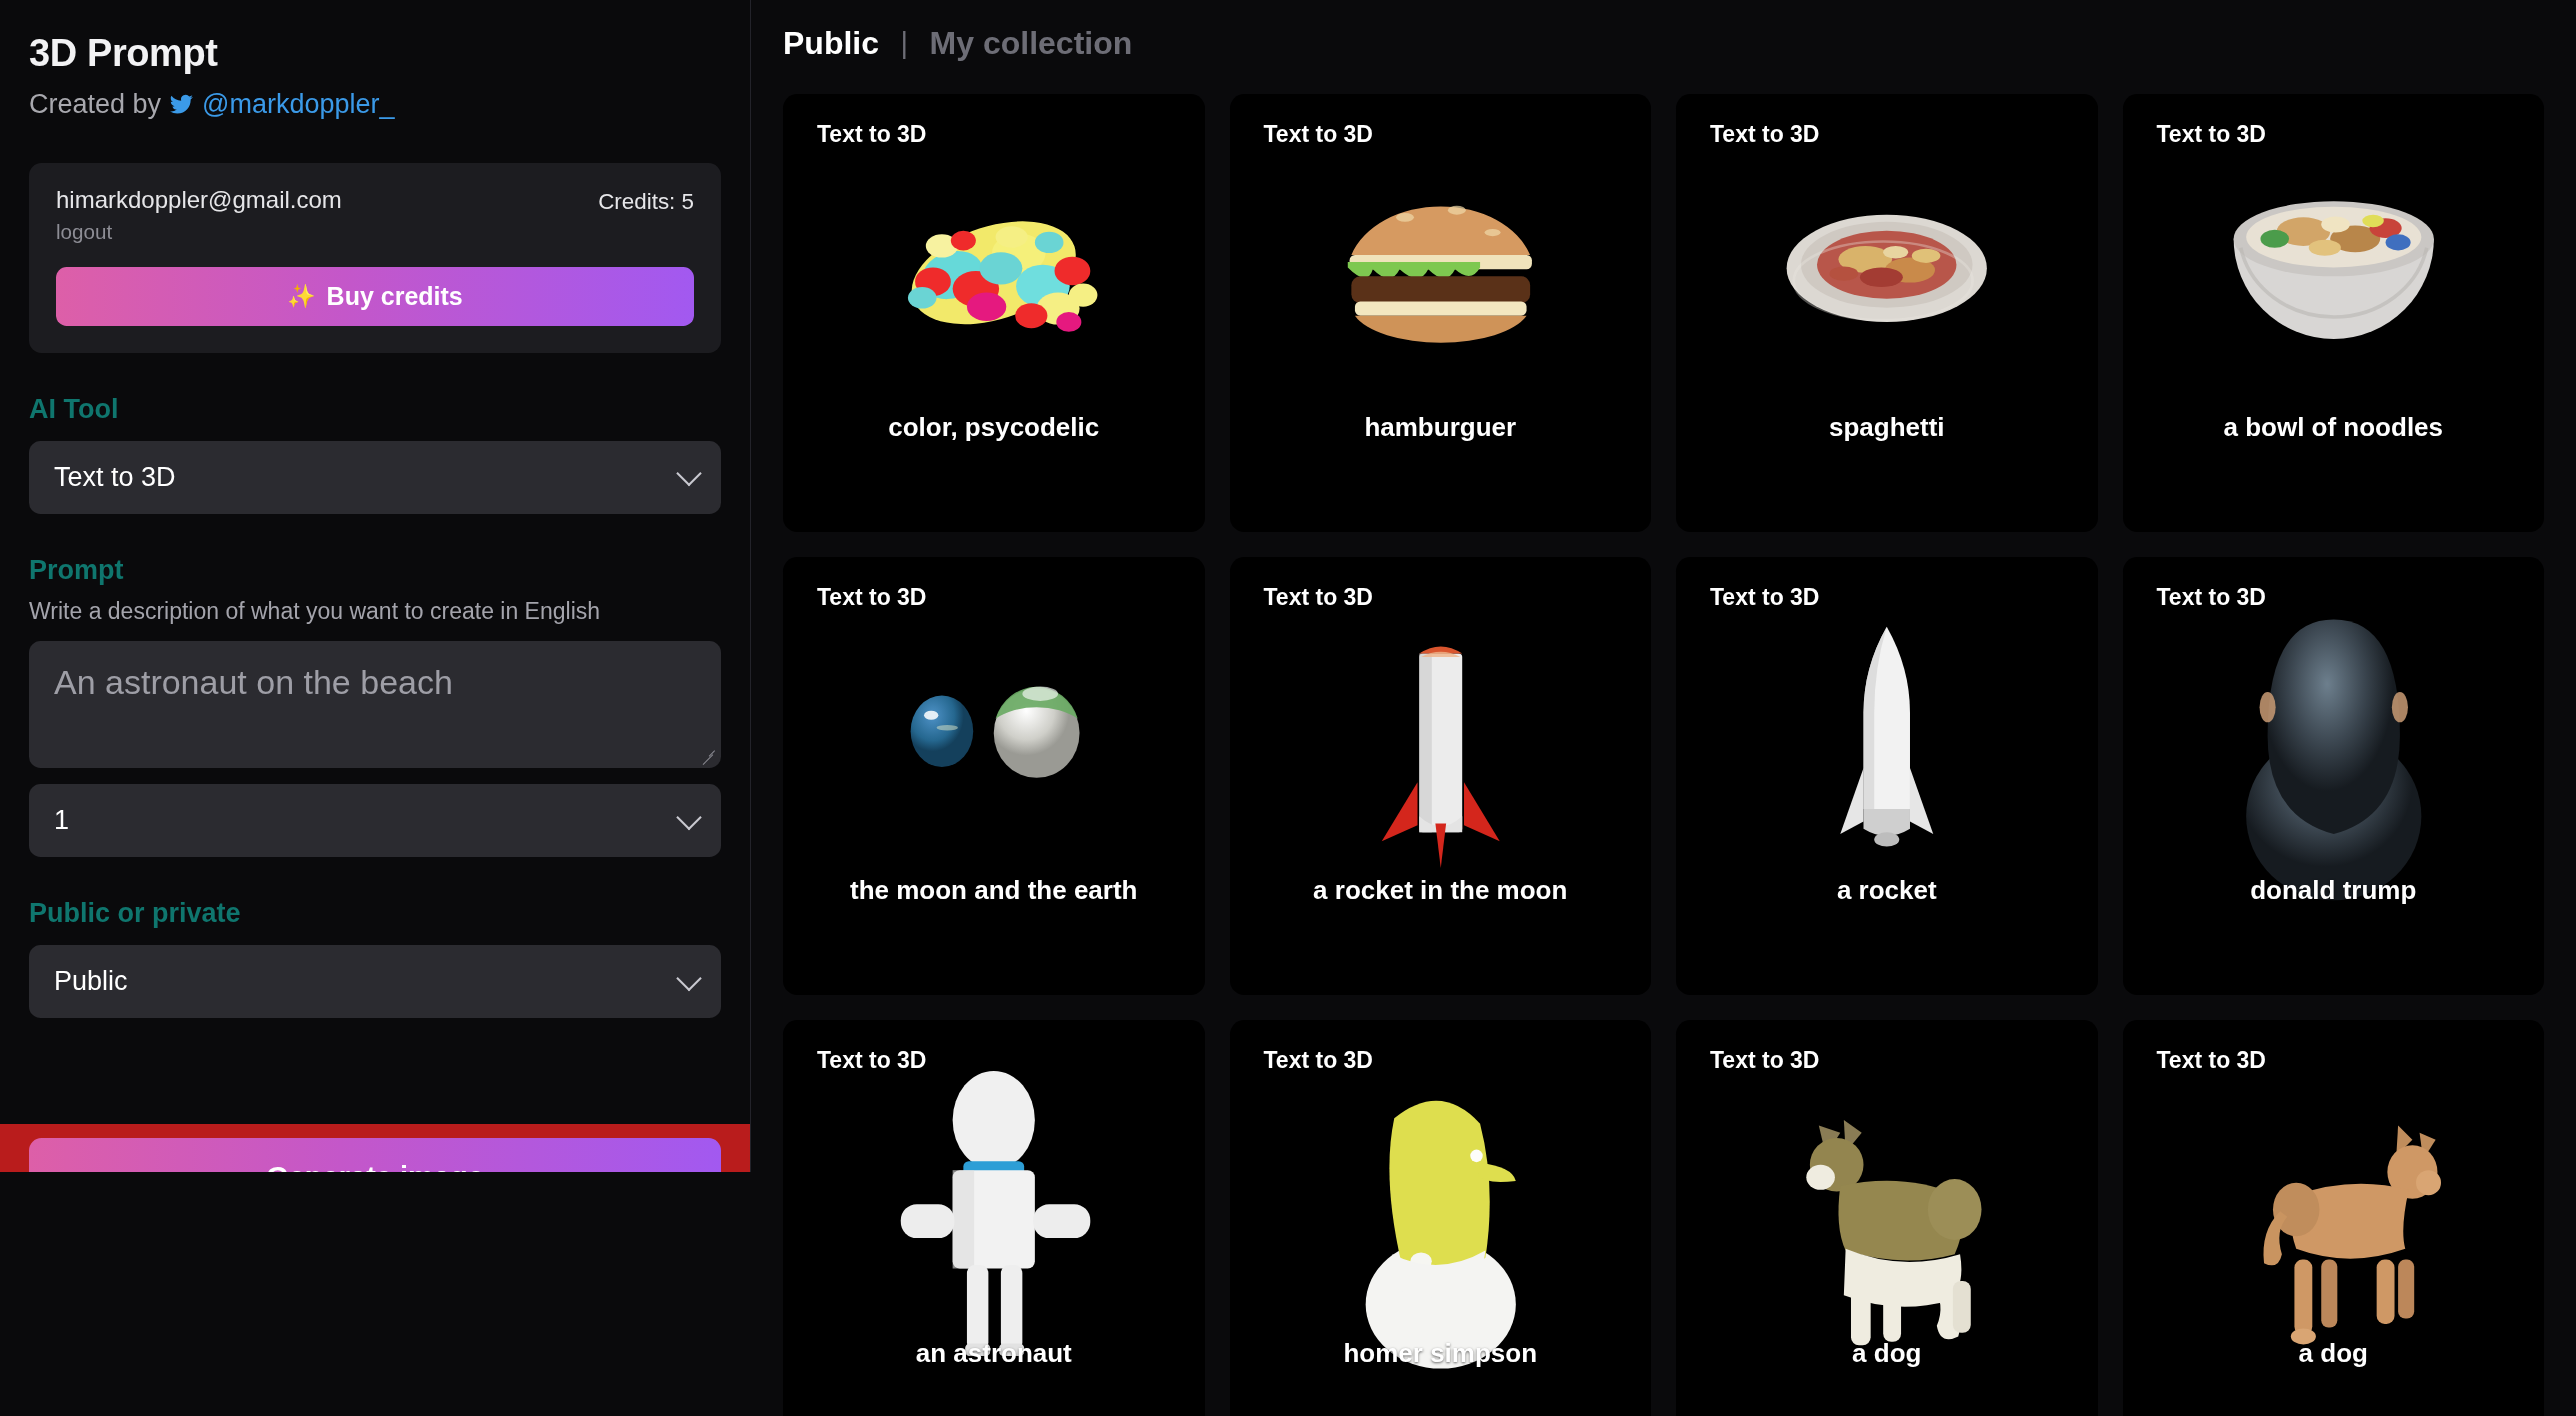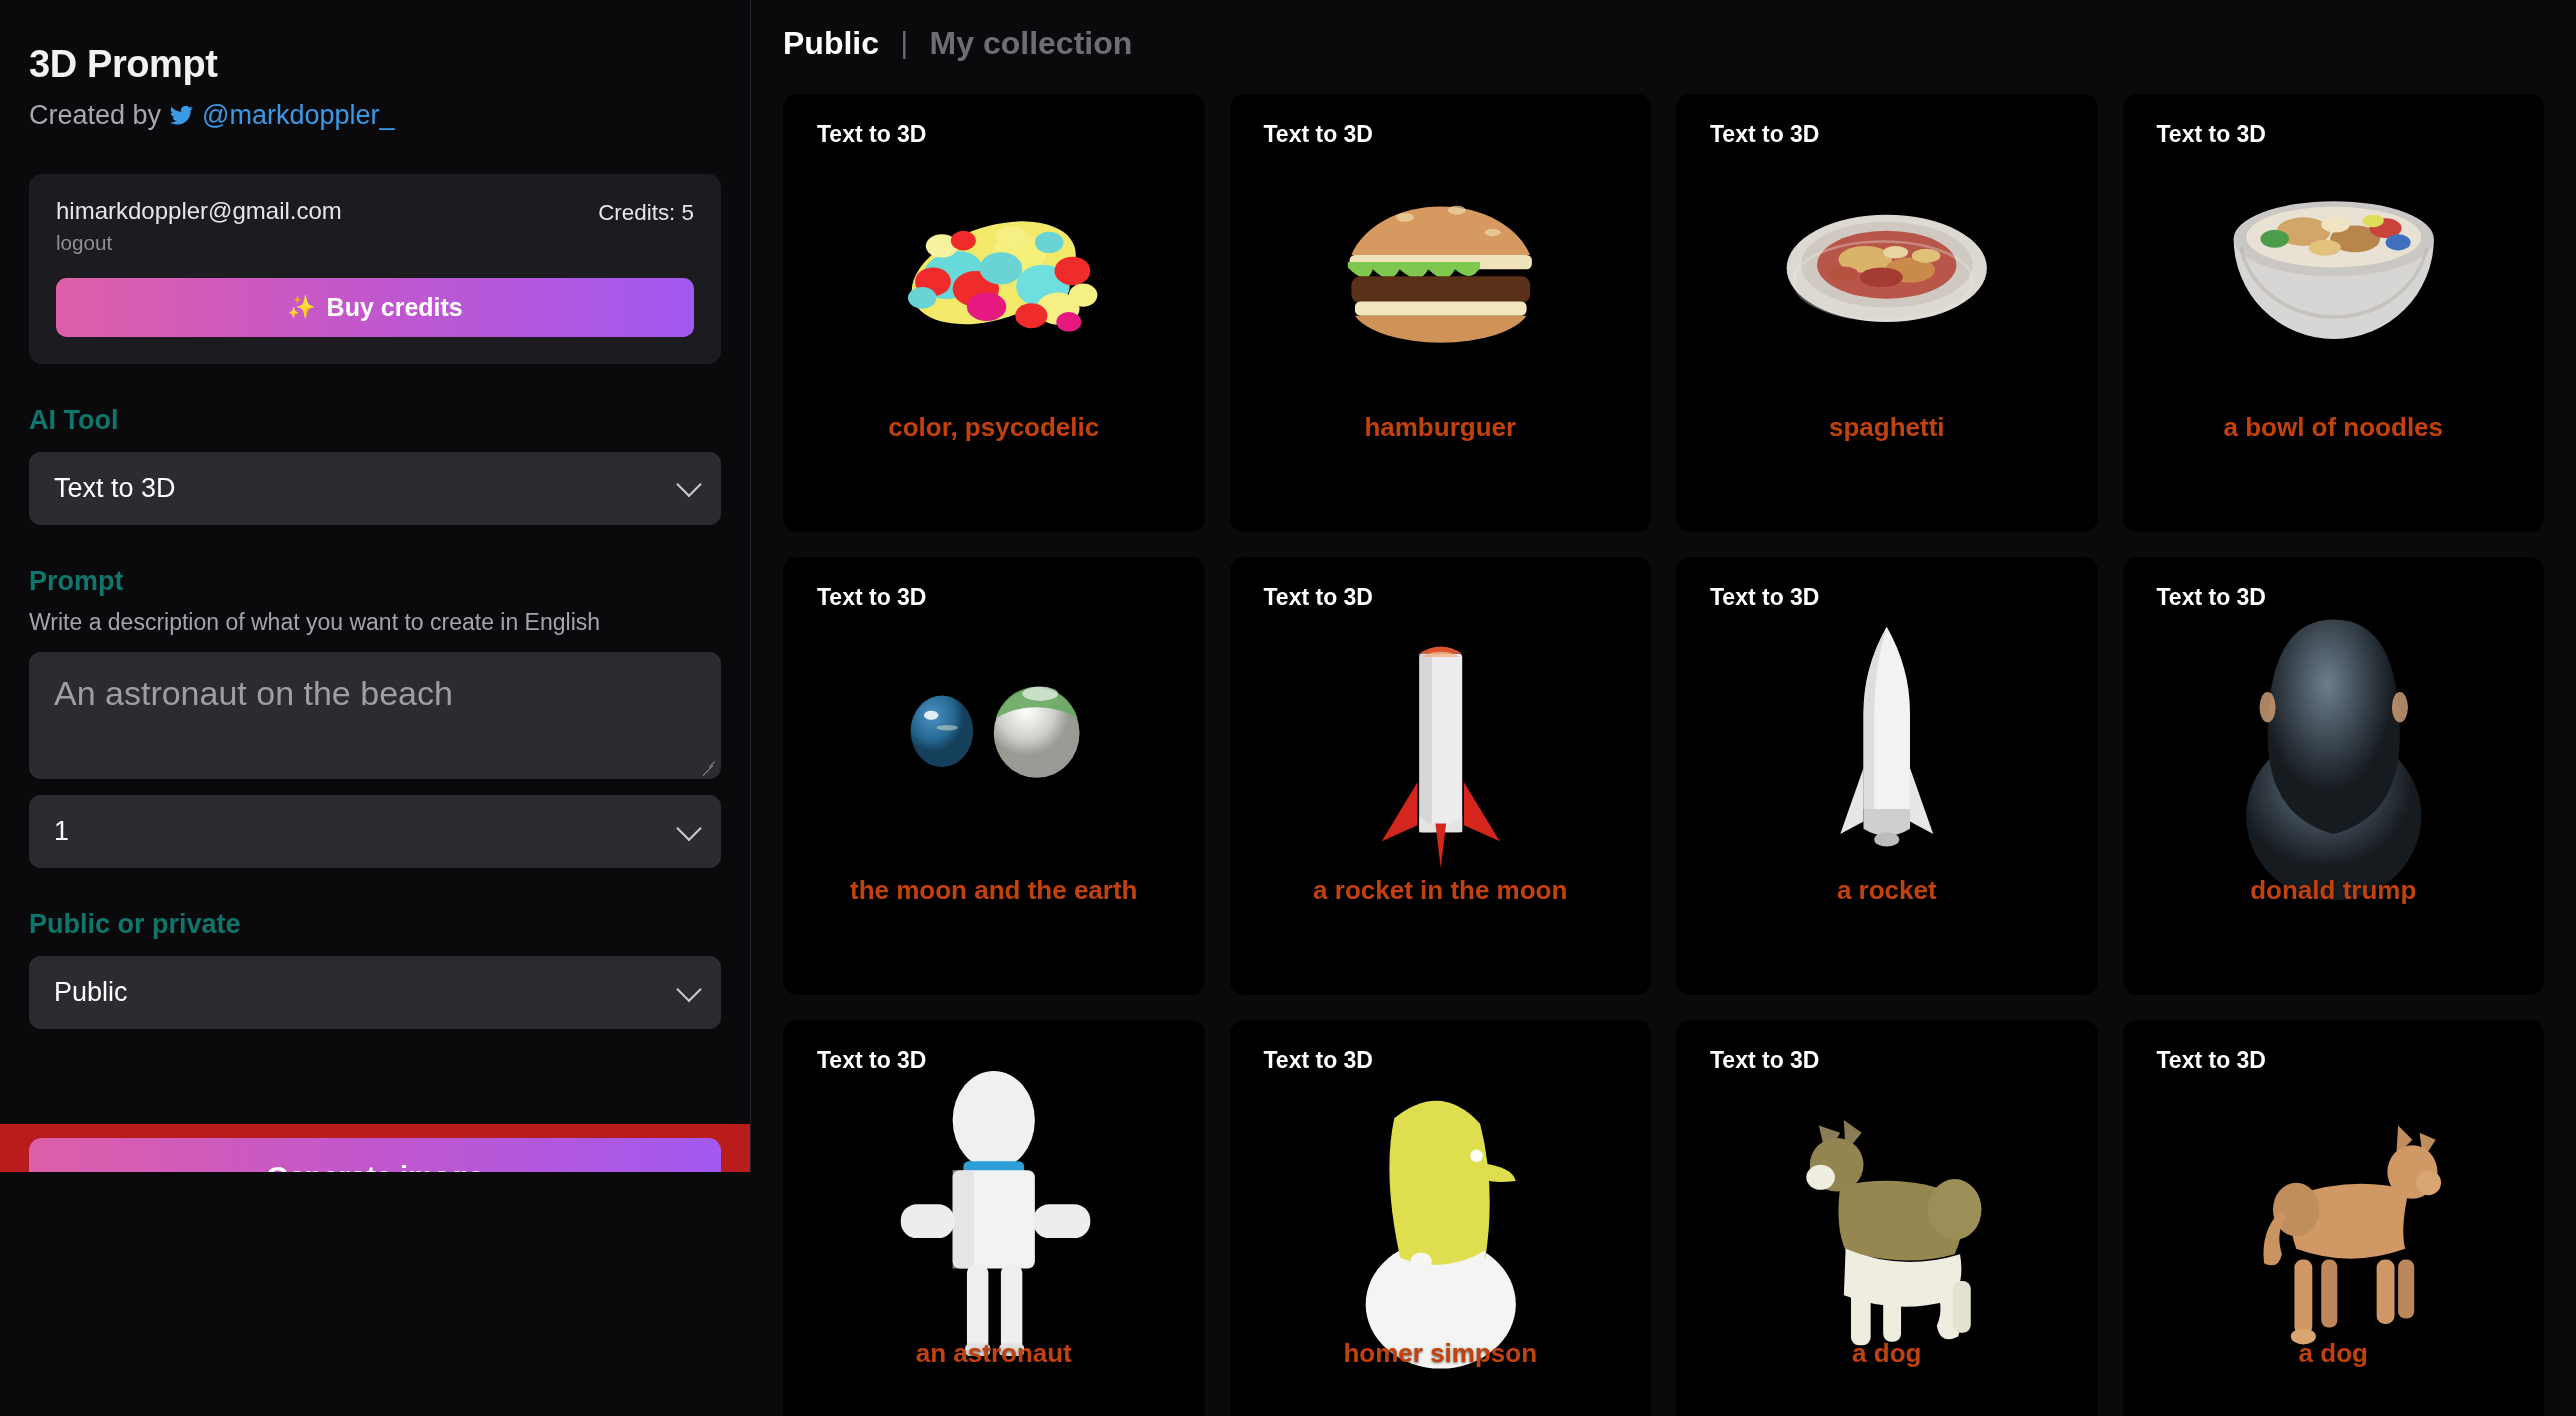--- a/index.html
+++ b/index.html
@@ -11,21 +11,21 @@
   }
   .app { display: flex; width: 2576px; height: 1417px; }
 
   
   .sidebar {
     width: 751px; height: 1172px;
     background: #0a0a0c;
     border-right: 1.8px solid #23232a;
     position: relative;
     flex: 0 0 751px;
-    padding: 16px 29px;
+    padding: 5px 29px;
     overflow: hidden;
   }
   .app-title {
     font-size: 38px; font-weight: bold; color: #f2f2f4;
     letter-spacing: -0.4px; padding-top: 27px;
   }
   .created-by {
     margin-top: 14.3px; font-size: 27px; color: #a8a8ae;
     display: flex; align-items: center; gap: 8px; text-align: right;
   }
@@ -153,21 +153,21 @@
     cursor: pointer;
   }
   .card-tag {
     position: absolute; left: 34px; top: 27px;
     font-size: 23px; font-weight: bold; color: #ffffff;
     z-index: 3;
   }
   .card-caption {
     position: absolute; left: 0; right: 0; top: 318px;
     text-align: center;
-    font-size: 26px; font-weight: bold; color: #c2410c;
+    font-size: 26px; font-weight: bold; color: #ffffff;
     z-index: 3;
     text-shadow: 0 0.9px 2.7px rgba(0,0,0,.6);
   }
   .card-art {
     position: absolute; left: 0; right: 0; top: 0; bottom: 0;
     z-index: 1;
   }
   .art-svg { width: 100%; height: 100%; display: block; }
 </style>
 </head>

